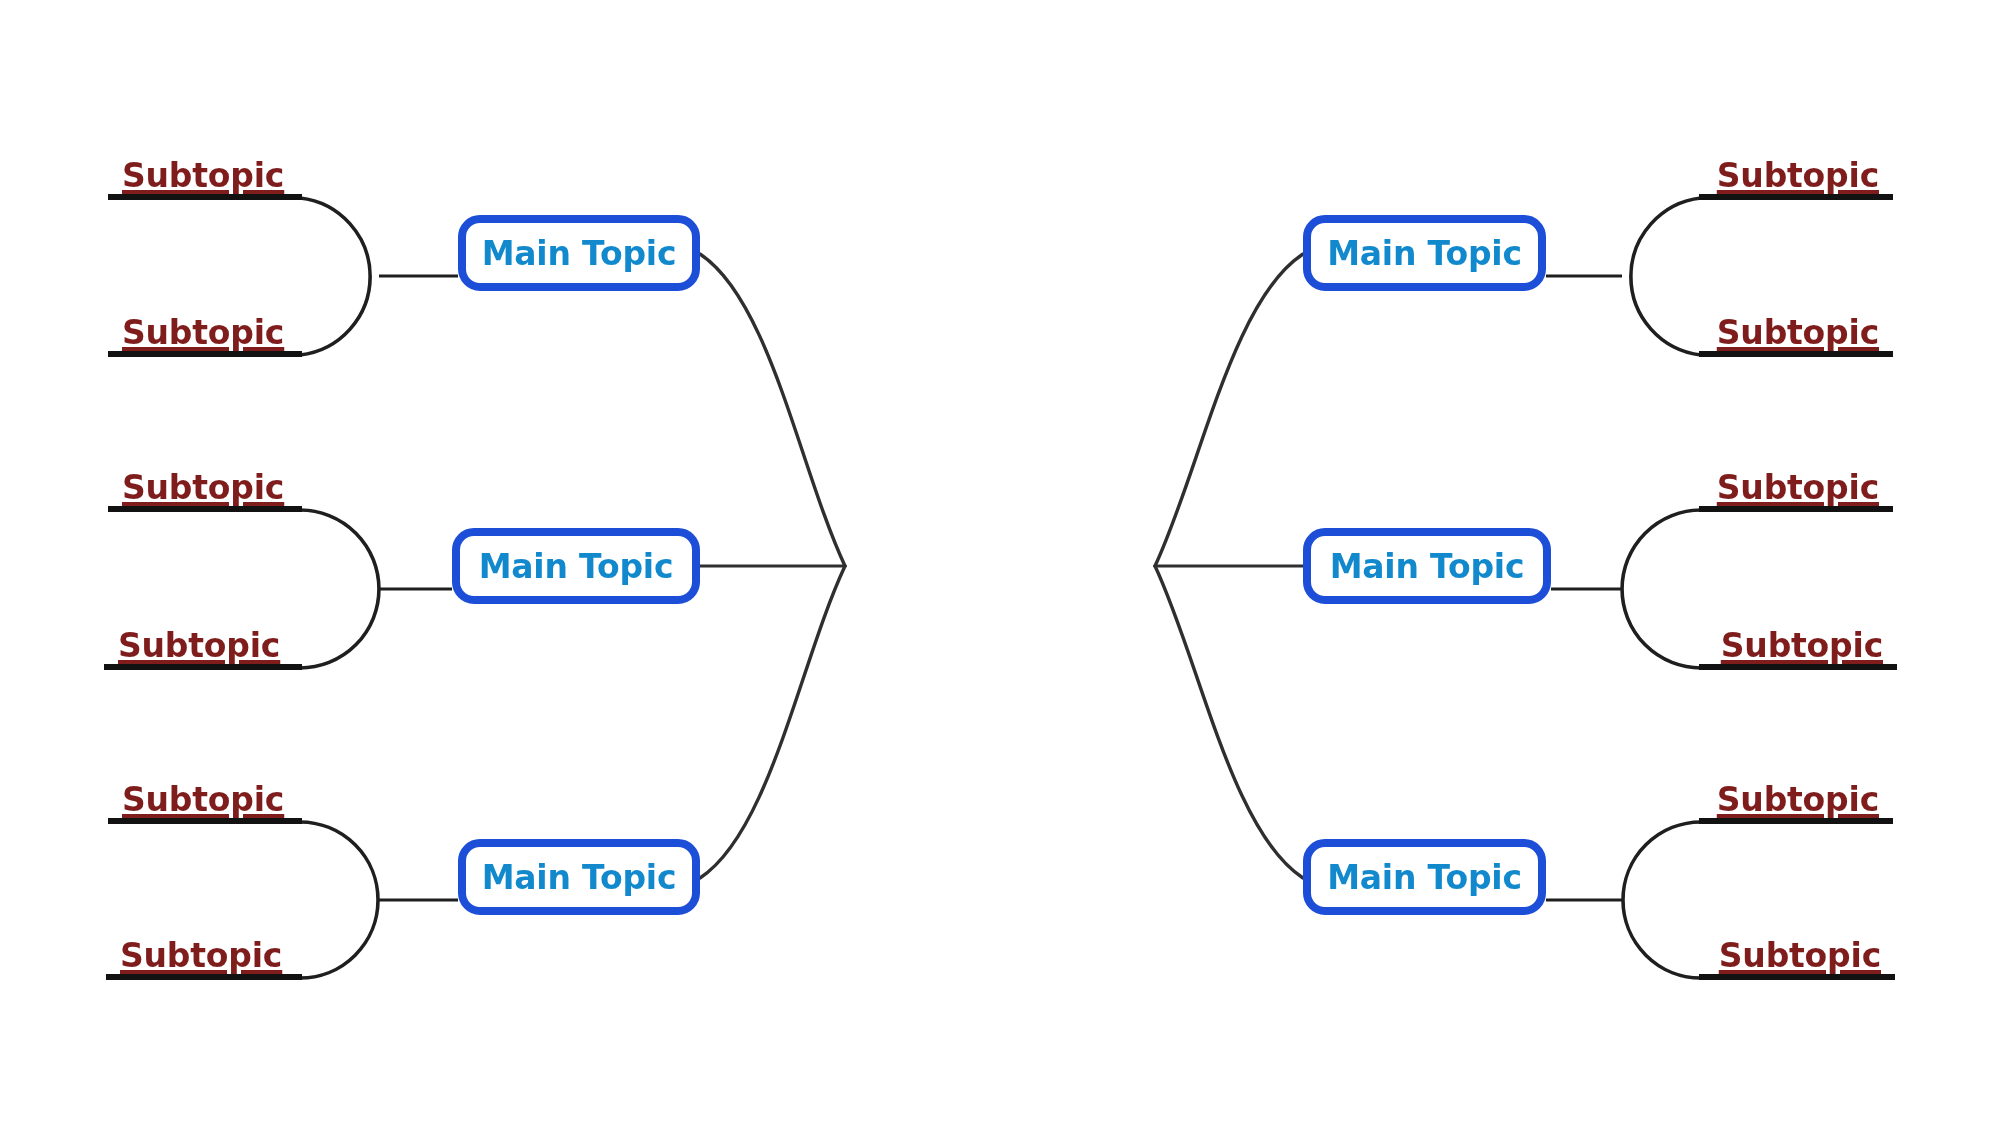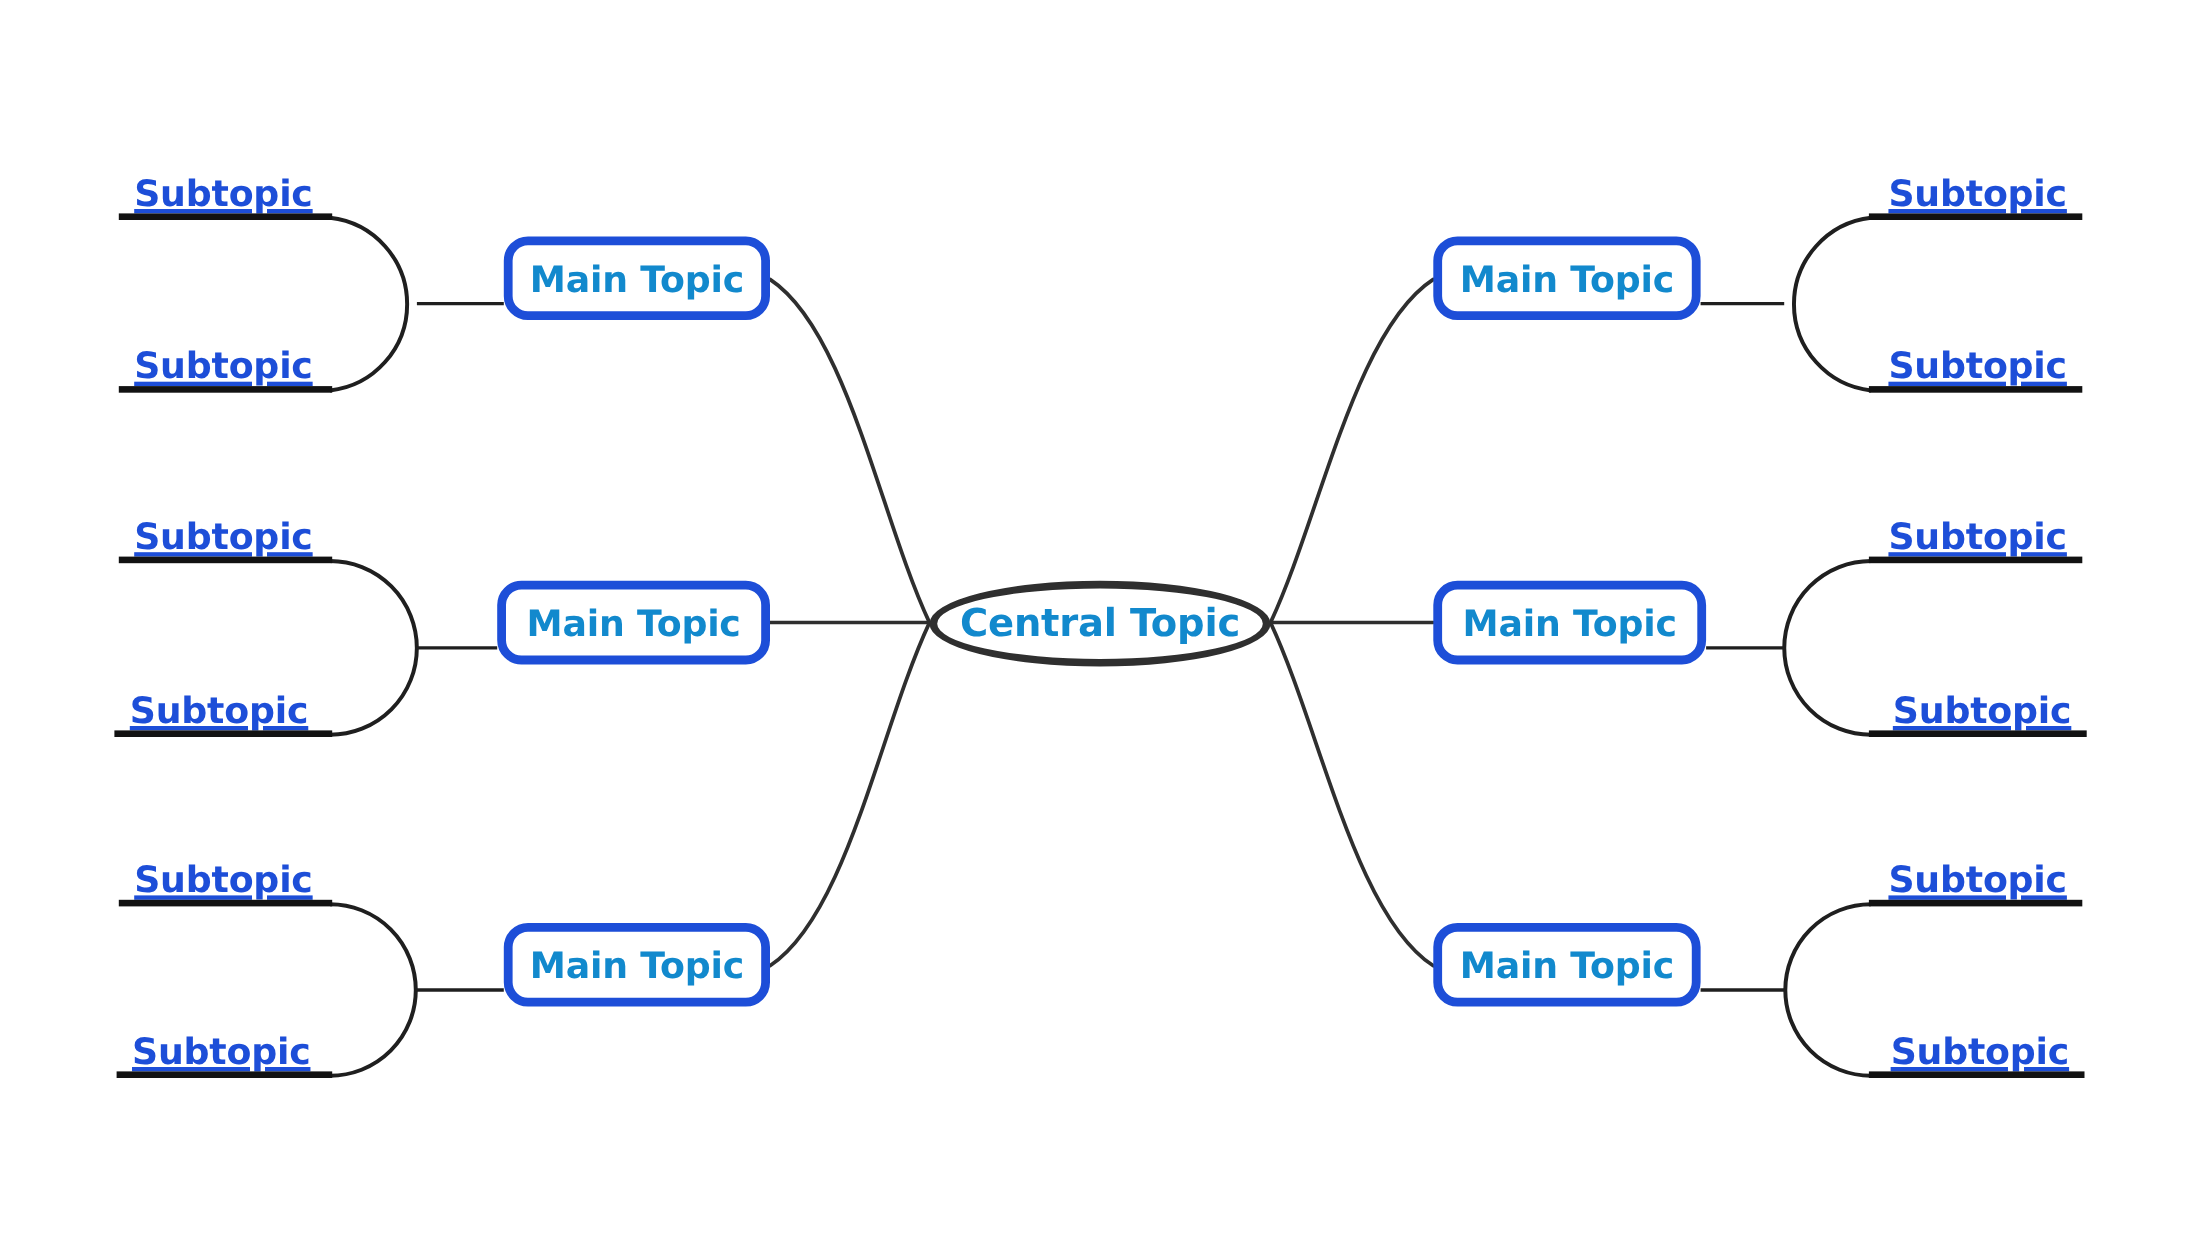--- a/index.html
+++ b/index.html
@@ -72,21 +72,21 @@
     position: absolute;
     left: 0;
     bottom: 0;
     height: 6px;
     width: 100%;
     background: #121212;
   }
   .sub-node .node-label {
     position: absolute;
     bottom: 5px;
-    color: #1d4ed8;
+    color: #7f1d1d;
     font-weight: bold;
     font-size: 33px;
     letter-spacing: -0.2px;
     white-space: nowrap;
     text-decoration: underline;
     text-decoration-thickness: 4px;
     text-underline-offset: 3px;
   }
   .sub-node.align-left .node-label { left: 14px; }
   .sub-node.align-right .node-label { right: 14px; }
@@ -118,23 +118,20 @@
     <path d="M 1701 198 A 79 79 0 0 0 1701 355" fill="none" stroke="#1f1f1f" stroke-width="3.6"></path>
     <path d="M 1622 276 L 1546 276" fill="none" stroke="#1f1f1f" stroke-width="3"></path>
 
     <path d="M 1701 510 A 79 79 0 0 0 1701 668" fill="none" stroke="#1f1f1f" stroke-width="3.6"></path>
     <path d="M 1622 589 L 1551 589" fill="none" stroke="#1f1f1f" stroke-width="3"></path>
 
     <path d="M 1701 822 A 78 78 0 0 0 1701 978" fill="none" stroke="#1f1f1f" stroke-width="3.6"></path>
     <path d="M 1623 900 L 1546 900" fill="none" stroke="#1f1f1f" stroke-width="3"></path>
   </svg>
 
-  <div class="central-node" style="left:845px; top:528px; width:310px; height:78px;">
-    <span class="node-label">Central Topic</span>
-  </div>
 
   <div class="main-node" style="left:458px; top:215px; width:242px; height:76px;">
     <span class="node-label">Main Topic</span>
   </div>
   <div class="sub-node align-left" style="left:108px; top:150px; width:194px; height:50px;">
     <span class="node-label">Subtopic</span>
     <span class="sub-rule"></span>
   </div>
   <div class="sub-node align-left" style="left:108px; top:307px; width:194px; height:50px;">
     <span class="node-label">Subtopic</span>

